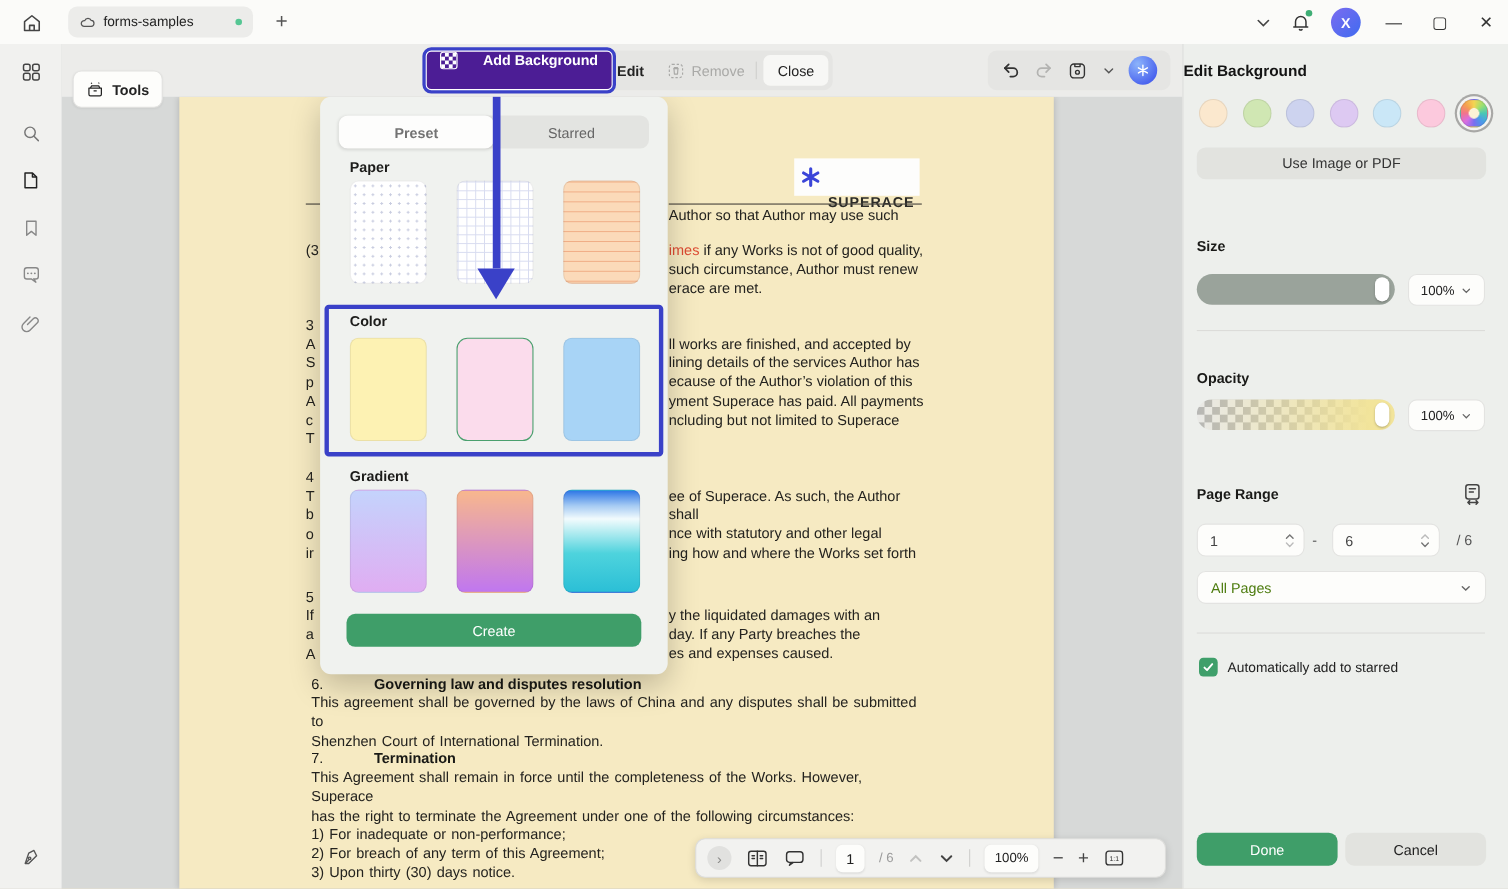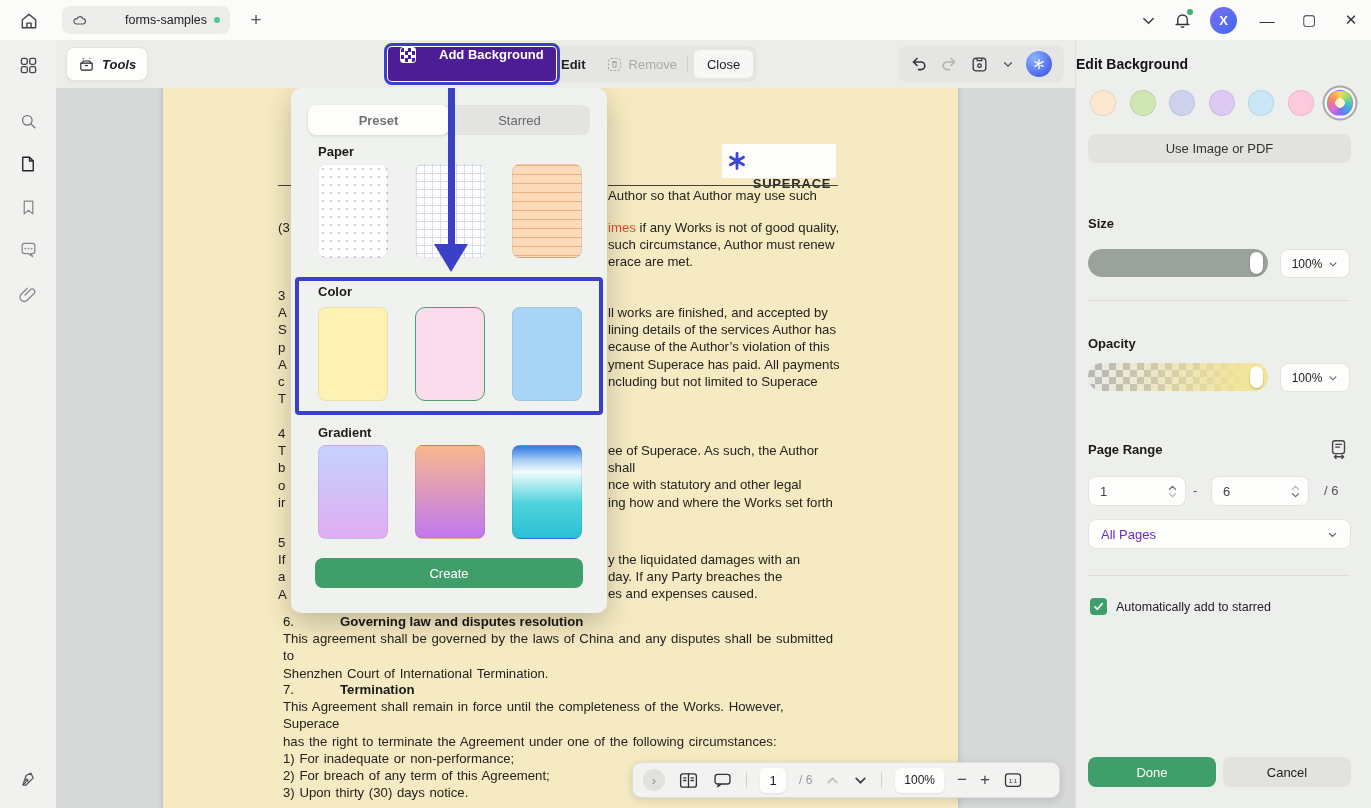--- a/index.html
+++ b/index.html
@@ -4,36 +4,36 @@
 <style>
   * { margin:0; padding:0; box-sizing:border-box; }
   html,body { width:1371px; height:808px; overflow:hidden; }
   body { font-family:"Liberation Sans", sans-serif; background:#d7d9d8; position:relative; color:#222; }
   svg { display:block; }
 
   
   .titlebar { position:absolute; left:0; top:0; width:1371px; height:40px; background:#fbfbf9; z-index:20; display:flex; align-items:center; }
   .home-btn { position:absolute; left:16px; top:8px; width:26px; height:26px; display:flex; align-items:center; justify-content:center; cursor:pointer; }
   .doc-tab { position:absolute; left:62px; top:6px; width:168px; height:28px; background:#ececea; border-radius:8px; display:flex; align-items:center; padding:0 10px; gap:7px; }
-  .doc-tab .tab-title { font-size:12.5px; color:#222; flex:1;text-align:right; }
+  .doc-tab .tab-title { font-size:12.5px; color:#222; flex:1; }
   .tab-dot { width:6px; height:6px; border-radius:50%; background:#55c693; }
   .new-tab { position:absolute; left:244px; top:8px; width:24px; height:24px; font-size:19px; color:#555; display:flex; align-items:center; justify-content:center; font-weight:300; }
   .tb-right { position:absolute; right:8px; top:0; height:40px; display:flex; align-items:center; gap:18px; }
   .bell-wrap { position:relative; }
   .bell-dot { position:absolute; right:-1px; top:-2px; width:6px; height:6px; border-radius:50%; background:#3fae75; }
   .avatar { width:27px; height:27px; border-radius:50%; background:linear-gradient(135deg,#7b6cf0,#3f6bf0); color:#fff; font-size:13px; font-weight:bold; display:flex; align-items:center; justify-content:center; }
   .win-ctl { font-size:15px; color:#333; width:24px; text-align:center; }
 
   
   .left-rail { position:absolute; left:0; top:40px; width:56px; height:768px; background:#f1f1ef; z-index:15; }
   .rail-icon { position:absolute; left:17px; width:22px; height:22px; display:flex; align-items:center; justify-content:center; }
 
   
   .toolbar { position:absolute; left:56px; top:40px; width:1019px; height:48px; background:#ececea; z-index:12; }
-  .tools-btn { position:absolute; left:10px; top:7px; height:34px; padding:0 11px; background:#fdfdfb; border:1px solid #e2e2e0; border-radius:8px; display:flex; align-items:center; gap:7px; box-shadow:0 1px 2px rgba(0,0,0,.05);font-style:italic; }
+  .tools-btn { position:absolute; left:10px; top:24px; height:34px; padding:0 11px; background:#fdfdfb; border:1px solid #e2e2e0; border-radius:8px; display:flex; align-items:center; gap:7px; box-shadow:0 1px 2px rgba(0,0,0,.05); }
   .tools-btn span { font-size:13px; font-weight:bold; color:#222; }
   .addbg-btn { position:absolute; left:328px; top:3px; height:42px; border:3px solid #3a41c8; border-radius:8px; background:#fff; padding:1px; z-index:13; }
   .addbg-inner { height:100%; background:#4c1d95; border-radius:4px; display:flex; gap:23px; padding:0 12px; }
   .addbg-inner span { color:#fff; font-size:13px; font-weight:bold; }
   .checker-ico { width:16px; height:16px; border:1.5px solid #fff; border-radius:3px;
     background-image:repeating-conic-gradient(#fff 0% 25%, rgba(255,255,255,0) 0% 50%); background-size:7px 7px; }
   .edit-group { position:absolute; left:468px; top:6px; height:36px; background:#e5e5e3; border-radius:8px; display:flex; align-items:center; padding:0 4px; }
   .tb-btn { display:flex; align-items:center; gap:6px; padding:0 10px; height:28px; font-size:13px; }
   .tb-btn.bold { font-weight:bold; color:#222; }
   .tb-btn.disabled { color:#a9a9a7; }
@@ -83,21 +83,21 @@
   .panel-btn { position:absolute; left:12px; width:263px; height:29px; background:#e2e3df; border-radius:8px; display:flex; align-items:center; justify-content:center; font-size:13px; color:#333; }
   .panel-label { position:absolute; left:12px; font-size:13px; font-weight:bold; color:#1a1a18; }
   .slider { position:absolute; left:12px; width:180px; height:28px; border-radius:14px; }
   .slider-size { background:#9aa39b; }
   .slider-opacity { background-image:linear-gradient(90deg, rgba(243,229,156,0) 0%, #f2e49a 88%), repeating-conic-gradient(#b7b7b5 0% 25%, #e9e9e7 0% 50%); background-size:100% 100%, 14px 14px; }
   .thumb { position:absolute; right:5px; top:3px; width:13px; height:22px; border-radius:7px; background:#fff; box-shadow:0 1px 2px rgba(0,0,0,.25); }
   .pct-select { position:absolute; left:204px; width:70px; height:29px; background:#fdfdfb; border:1px solid #e3e3e1; border-radius:8px; display:flex; align-items:center; justify-content:center; gap:6px; font-size:12px; color:#222; }
   .p-divider { position:absolute; left:12px; width:262px; border-top:1px solid #dcdcd9; }
   .num-input { position:absolute; width:98px; height:30px; background:#fdfdfb; border:1px solid #e3e3e1; border-radius:8px; display:flex; align-items:center; padding:0 8px 0 11px; font-size:13px; color:#444; }
   .stepper { margin-left:auto; display:flex; flex-direction:column; gap:1px; }
-  .all-pages { position:absolute; left:12px; width:263px; height:30px; background:#fdfdfb; border:1px solid #e3e3e1; border-radius:8px; display:flex; align-items:center; padding:0 12px; font-size:13px; color:#6d28d9; }
+  .all-pages { position:absolute; left:12px; width:263px; height:30px; background:#fdfdfb; border:1px solid #e3e3e1; border-radius:8px; display:flex; align-items:center; padding:0 12px; font-size:13px; color:#4d7c0f; }
   .all-pages svg { margin-left:auto; }
   .chk-row { position:absolute; left:14px; display:flex; align-items:center; gap:9px; }
   .chk { width:17px; height:17px; border-radius:4px; background:#3f9f6a; display:flex; align-items:center; justify-content:center; }
   .chk-label { font-size:12.5px; color:#222; }
   .done-btn { position:absolute; left:12px; top:717px; width:128px; height:30px; background:#3f9e69; border-radius:8px; color:#fff; font-size:13px; display:flex; align-items:center; justify-content:center; }
   .cancel-btn { position:absolute; left:147px; top:717px; width:128px; height:30px; background:#e2e3df; border-radius:8px; color:#222; font-size:13px; display:flex; align-items:center; justify-content:center; }
   .range-total { position:absolute; left:248px; top:443px; font-size:13px; color:#555; }
   .range-dash { position:absolute; left:117px; top:443px; font-size:13px; color:#555; }
 
   

